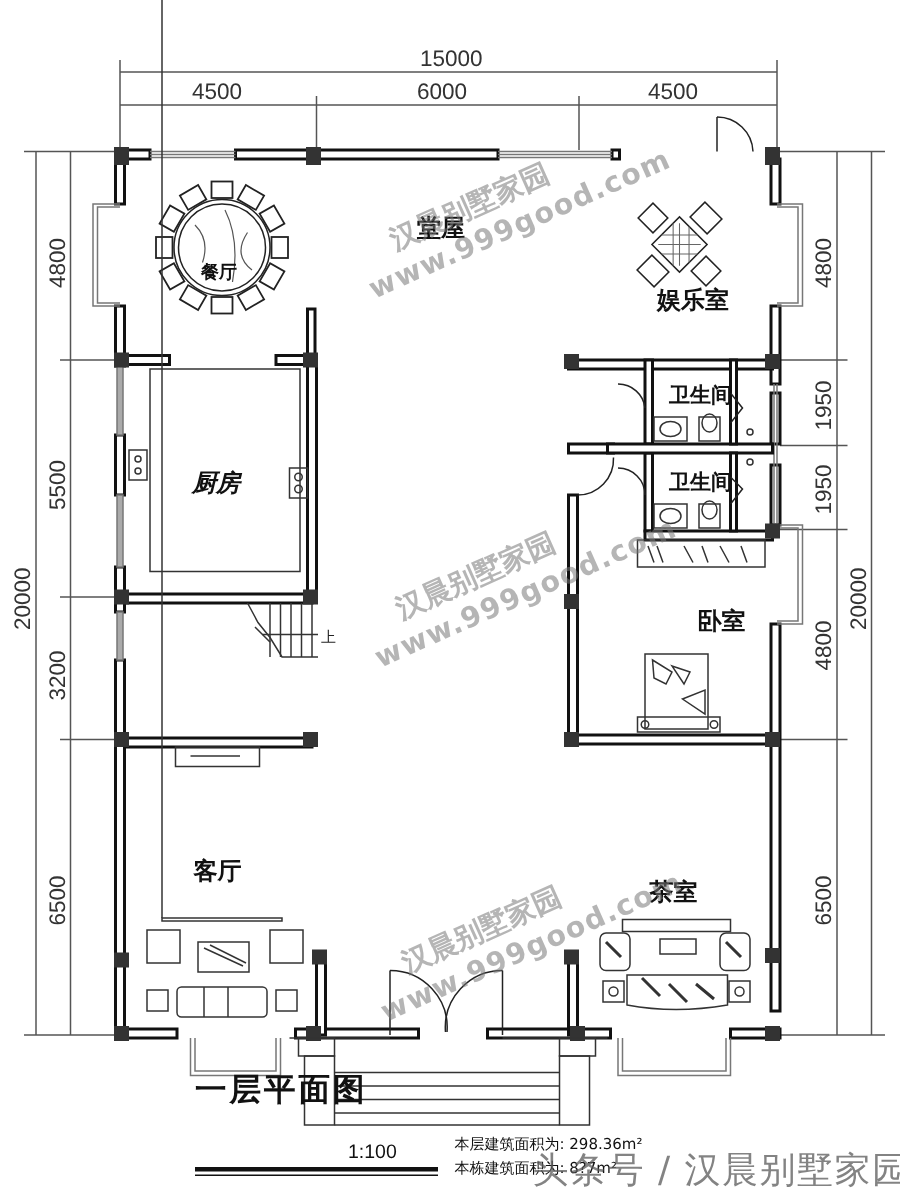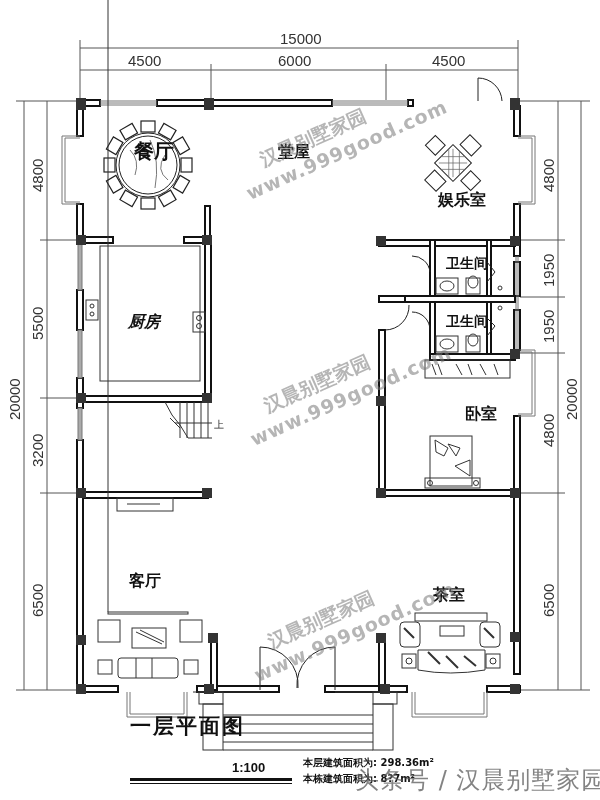--- a/index.html
+++ b/index.html
@@ -11,23 +11,23 @@
                 font-family:"DejaVu Sans", sans-serif; white-space:nowrap; }
   .wm { position:absolute; color:rgba(120,120,120,0.55); font-weight:bold;
         transform:rotate(-24deg); transform-origin:left top; white-space:nowrap;
         font-family:"DejaVu Sans", sans-serif; }
   .wm .l1 { font-size:19px; display:block; margin-left:26px; }
   .wm .l2 { font-size:19px; display:block; letter-spacing:1px; }
   .title { position:absolute; left:130px; top:712px; font-size:21px; font-weight:bold;
            font-family:"DejaVu Sans", sans-serif; letter-spacing:2px; }
   .title-underline1 { position:absolute; left:130px; top:778px; width:162px; height:3px; background:#111; }
   .title-underline2 { position:absolute; left:130px; top:783px; width:162px; height:1px; background:#111; }
-  .scale { position:absolute; left:232px; top:760px; font-size:13px; font-weight:bold;
+  .scale { position:absolute; left:232px; top:760px; font-size:13px; font-weight:normal;
            font-family:"Liberation Sans", sans-serif; }
-  .area-line { position:absolute; left:303px; font-size:10px; font-weight:bold;
+  .area-line { position:absolute; left:303px; font-size:10px; font-weight:normal;
                font-family:"DejaVu Sans", sans-serif; white-space:nowrap; }
   .credit { position:absolute; left:355px; top:764px; font-size:24px; color:rgba(90,90,90,0.75);
             font-family:"DejaVu Sans", sans-serif; white-space:nowrap; letter-spacing:1px; }
 </style>
 </head>
 <body>
 
 <svg id="plan" viewBox="0 0 600 800" xmlns="http://www.w3.org/2000/svg">
 
   <g stroke="#555" stroke-width="1" fill="none">
@@ -312,21 +312,21 @@
     <line x1="223" y1="715" x2="373" y2="715"></line>
     <line x1="223" y1="724" x2="373" y2="724"></line>
     <line x1="223" y1="733" x2="373" y2="733"></line>
     <line x1="223" y1="742" x2="373" y2="742"></line>
     <line x1="223" y1="750" x2="373" y2="750"></line>
     <line x1="193" y1="692" x2="260" y2="692"></line>
     <line x1="335" y1="692" x2="405" y2="692"></line>
   </g>
 </svg>
 
-<div class="room-label" style="left:134px;top:138px;font-size:20px;">餐厅</div>
+<div class="room-label" style="left:134px;top:173px;font-size:12px;">餐厅</div>
 <div class="room-label" style="left:278px;top:142px;">堂屋</div>
 <div class="room-label" style="left:438px;top:190px;">娱乐室</div>
 <div class="room-label" style="left:128px;top:312px;font-style:italic;">厨房</div>
 <div class="room-label" style="left:446px;top:255px;font-size:14px;">卫生间</div>
 <div class="room-label" style="left:446px;top:313px;font-size:14px;">卫生间</div>
 <div class="room-label" style="left:434px;top:404px;margin-left:31px;">卧室</div>
 <div class="room-label" style="left:129px;top:571px;">客厅</div>
 <div class="room-label" style="left:433px;top:585px;">茶室</div>
 
 <div class="wm" style="left:232px;top:160px;">

